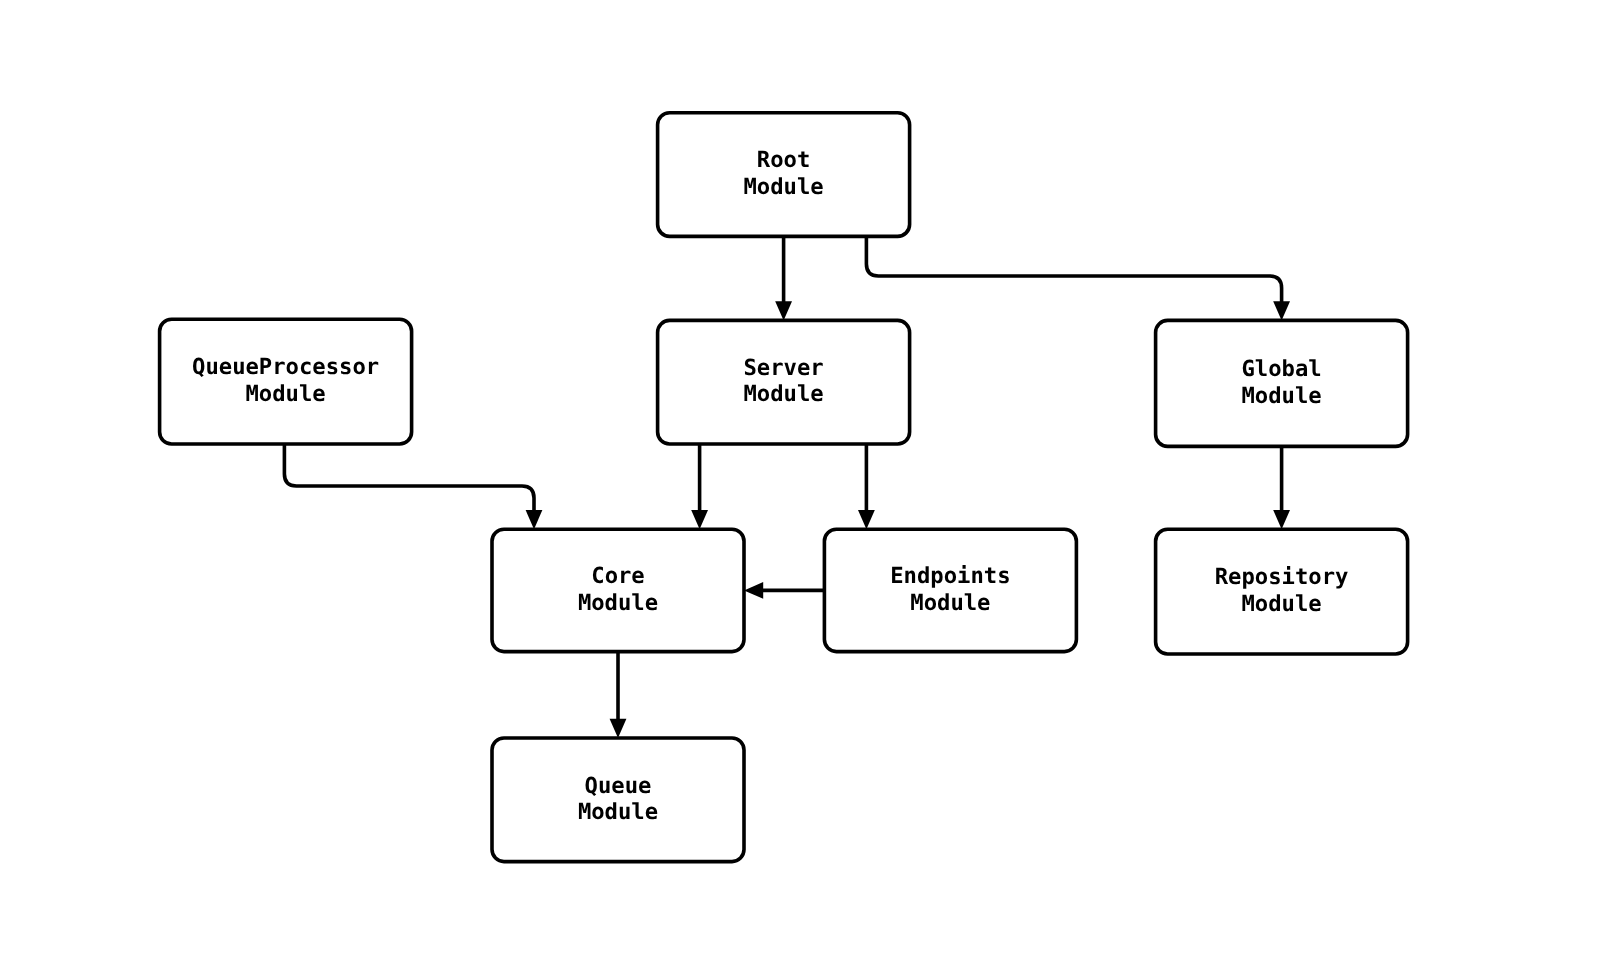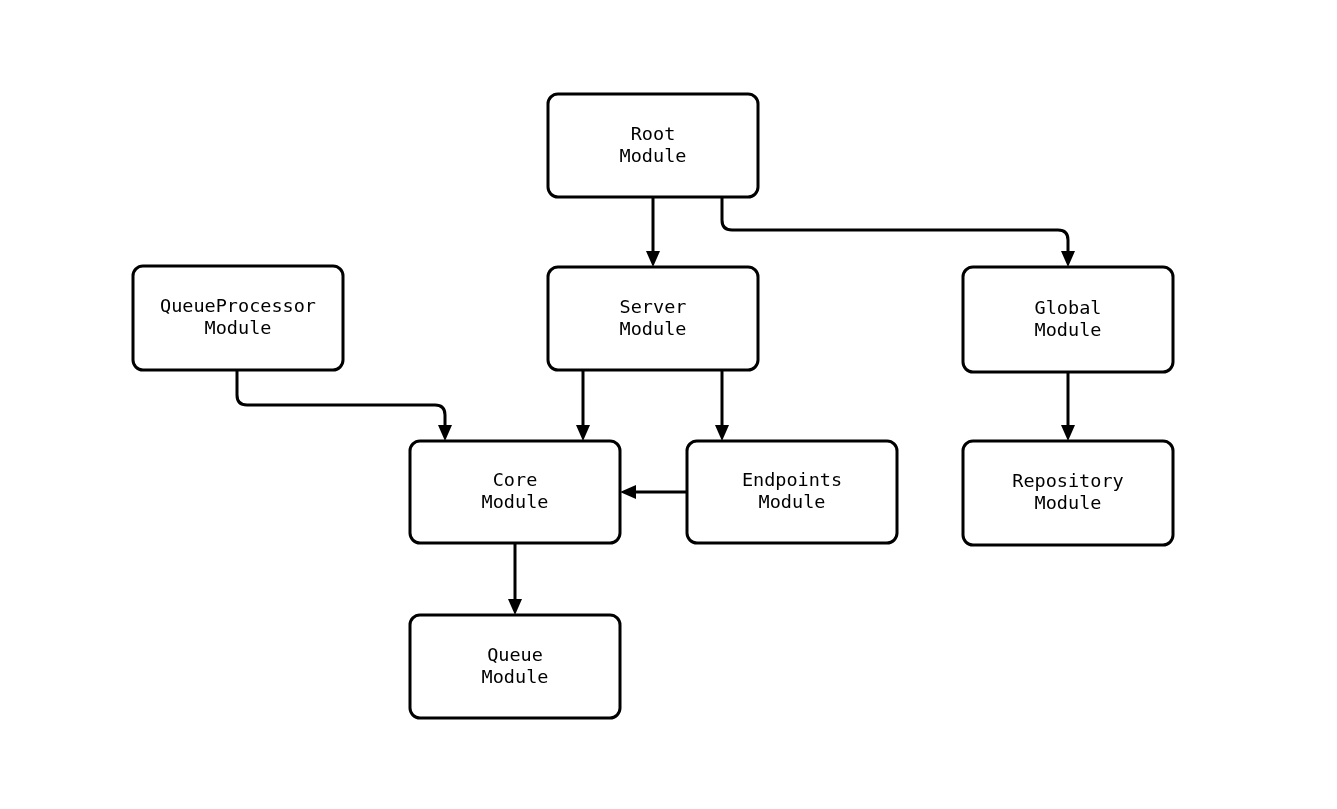--- a/index.html
+++ b/index.html
@@ -11,20 +11,21 @@
     width: 1337px;
     height: 809px;
     overflow: hidden;
     font-family: "DejaVu Sans Mono", "Liberation Mono", monospace;
   }
   #diagram-root {
     position: relative;
     width: 1337px;
     height: 809px;
     background: #ffffff;
+    font-weight: bold;
   }
   #graph-svg {
     display: block;
     width: 1337px;
     height: 809px;
   }
   .node-box {
     fill: #ffffff;
     stroke: #000000;
     stroke-width: 3;

